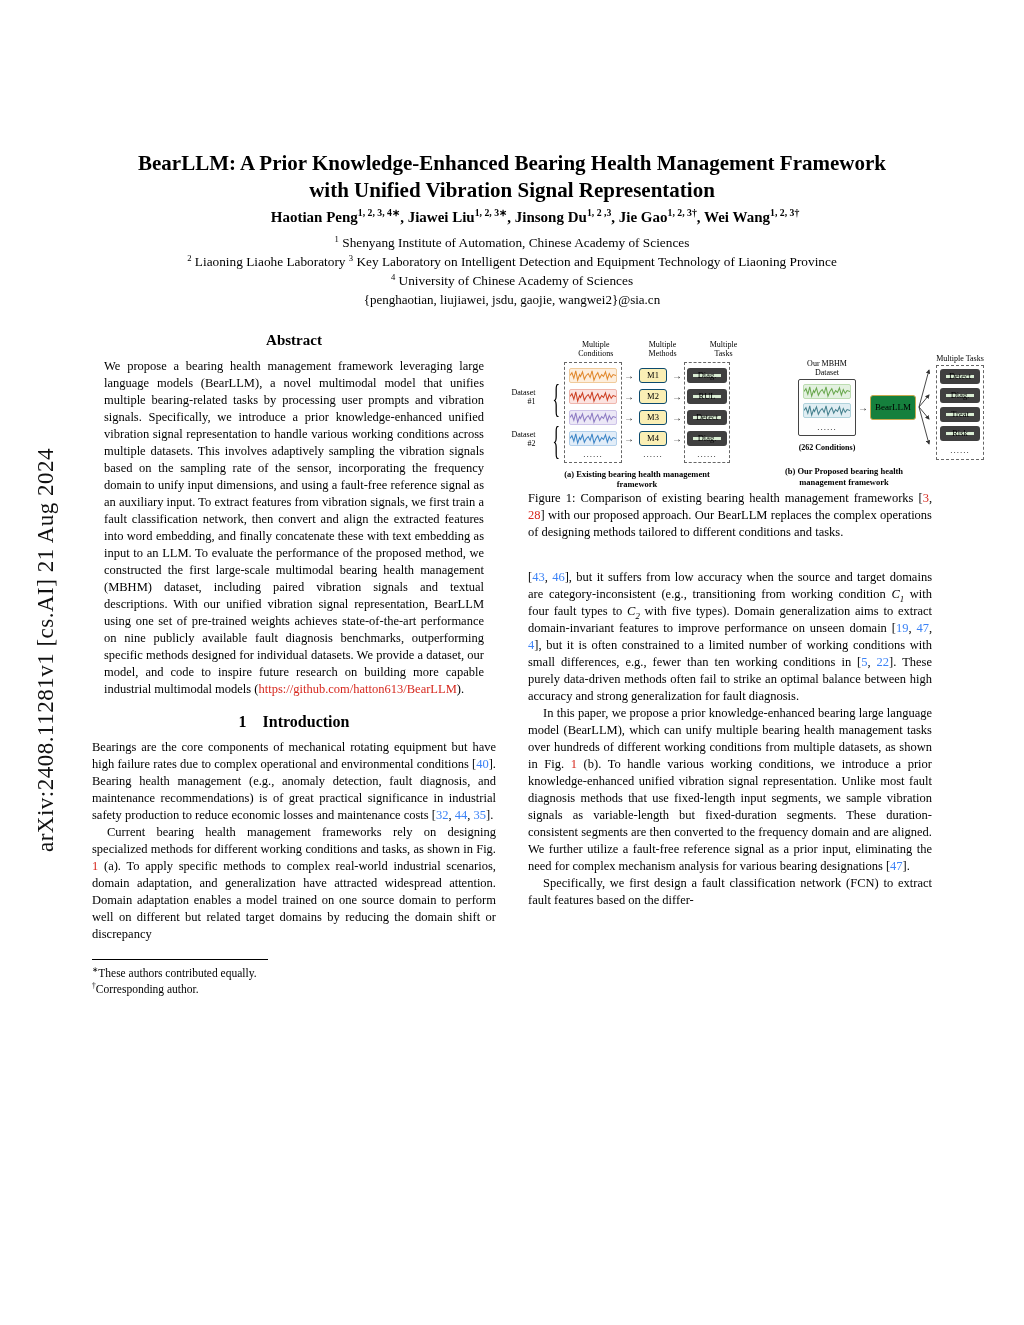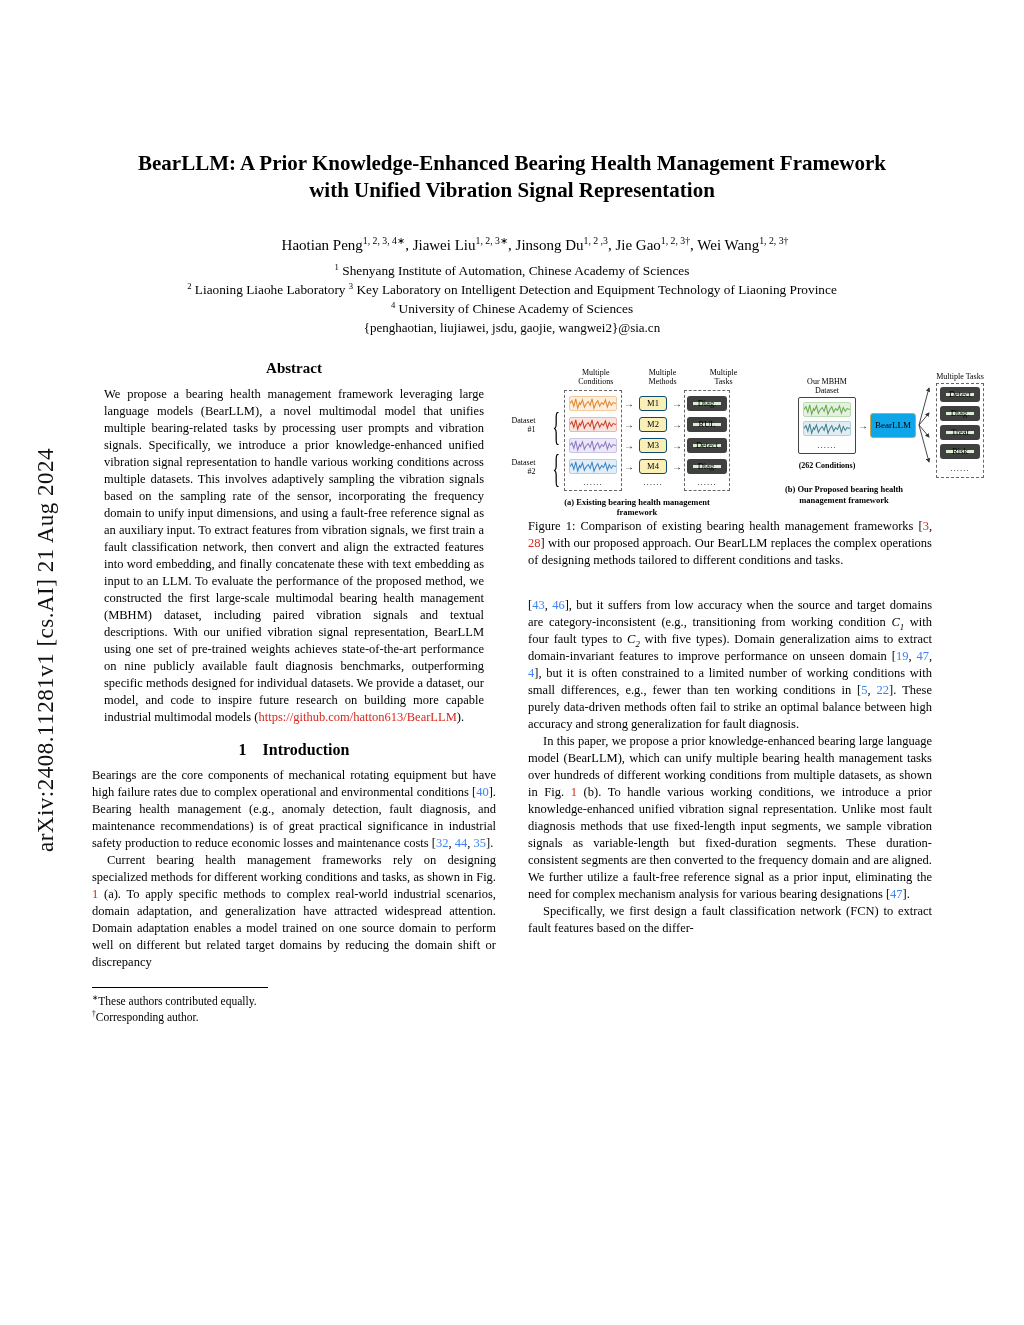--- a/index.html
+++ b/index.html
@@ -13,21 +13,21 @@
   
   .arxiv-banner {
     position:absolute; left:46px; top:650px;
     transform:translate(-50%,-50%) rotate(-90deg);
     font-size:23px; white-space:nowrap; letter-spacing:0.5px; color:#111;
   }
 
   
   .header { padding-top:150px; text-align:center; }
   .title { font-size:21px; font-weight:bold; line-height:1.3; max-width:780px; margin:0 auto; }
-  .authors { margin-top:32px; font-size:15px; font-weight:normal;padding-left:46px; }
+  .authors { margin-top:4px; font-size:15px; font-weight:bold;padding-left:46px; }
   .affils { margin-top:7px; font-size:13.3px; line-height:1.45; max-width:860px; margin-left:auto; margin-right:auto; }
   .email { font-size:13px; margin-top:1px; }
 
   
   .columns { display:flex; gap:32px; padding:0 92px; margin-top:22px; }
   .col { width:404px; font-size:12.5px; line-height:17px; text-align:justify; }
   .col p { margin:0; }
   p.indent { text-indent:15px; }
   .abstract { padding:0 12px; }
   .abstract-heading { text-align:center; font-size:15px; font-weight:bold; margin-bottom:9px; }
@@ -81,28 +81,28 @@
 
   .task-outer { width:46px; border:1px dashed #666; padding:2px; display:flex; flex-direction:column; }
   .tbox { width:40px; height:15px; background:#d9edd3; border:6px solid #404040; border-radius:3px;
           font-size:8.5px; display:flex; align-items:center; justify-content:center; margin:0 auto; }
 
   .p-caption { font-size:8.5px; font-weight:bold; text-align:center; line-height:1.25; margin:6px auto 0 auto; }
   .pa-cap { max-width:150px; }
   .pb-cap { max-width:150px; }
 
   
-  .pb-row { display:flex; align-items:center; gap:2px; margin-top:4px;padding-left:42px; }
+  .pb-row { display:flex; align-items:center; gap:2px; margin-top:14px;padding-left:42px; }
   .pb-left { display:flex; flex-direction:column; align-items:center; width:62px; }
   .pb-hdr { font-size:8px; line-height:1.15; text-align:center; margin-bottom:2px; }
   .pb-databox { width:58px; border:1px solid #444; border-radius:2px; padding:4px 2px 2px 2px;
                 display:flex; flex-direction:column; gap:4px; align-items:center; background:#fefefe; }
   .pb-cond { font-size:8px; font-weight:bold; margin-top:3px; white-space:nowrap; }
   .pb-arrow { font-size:10px; color:#222; }
-  .pb-model { background:#0ea5e9; border:1px solid #c9a94e; border-radius:3px; font-size:9px;
+  .pb-model { background:#15803d; border:1px solid #c9a94e; border-radius:3px; font-size:9px;
               padding:3px 4px; white-space:nowrap; }
   .pb-conn { flex:none; }
   .pb-right { display:flex; flex-direction:column; align-items:center; width:52px; }
   .pb-taskbox { width:48px; border:1px dashed #666; padding:3px; display:flex; flex-direction:column;
                 gap:4px; align-items:center; }
 
   .figure-caption { margin-top:16px; }
   .cont-p1 { margin-top:28px !important; }
 </style>
 </head>

